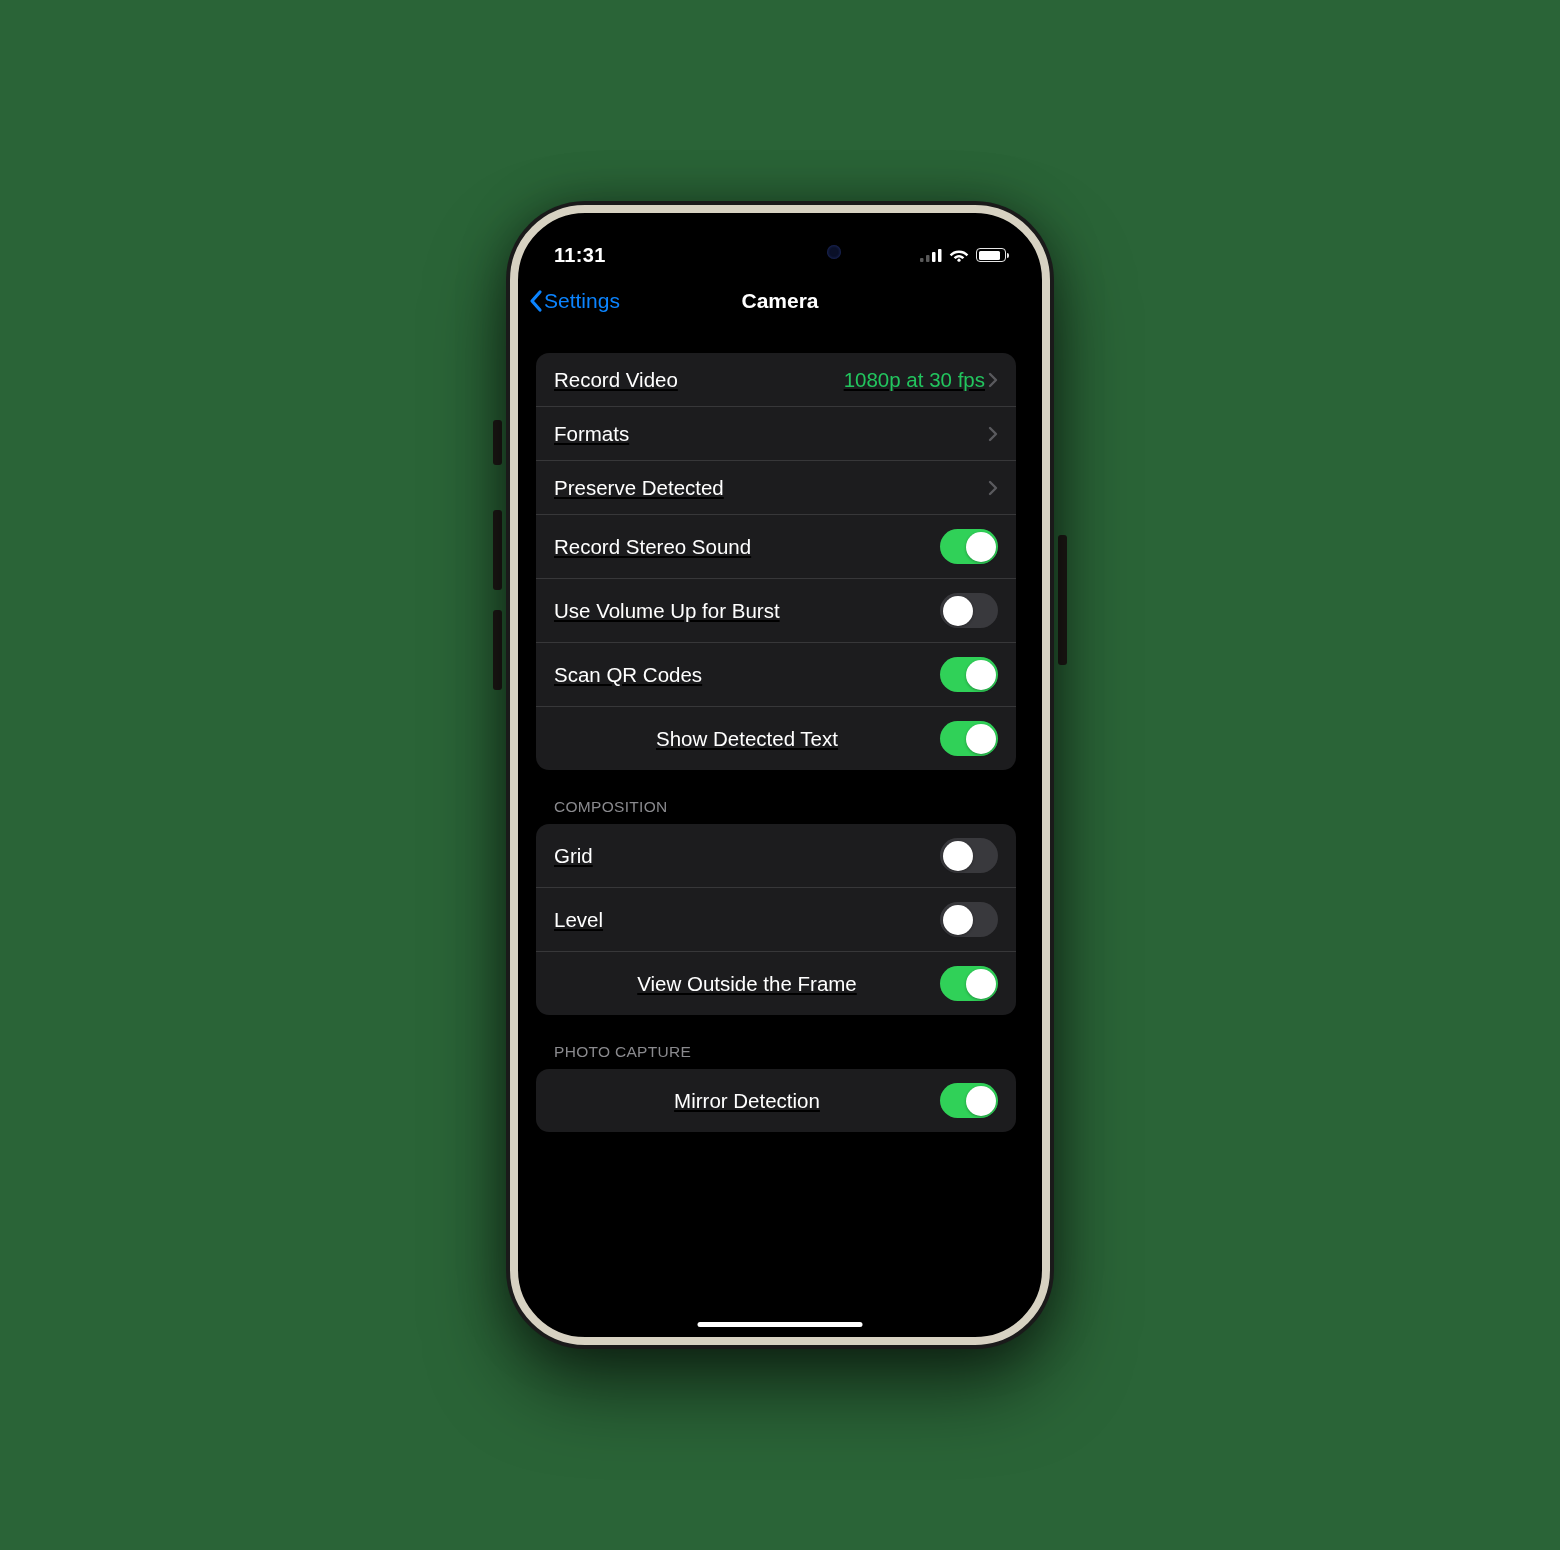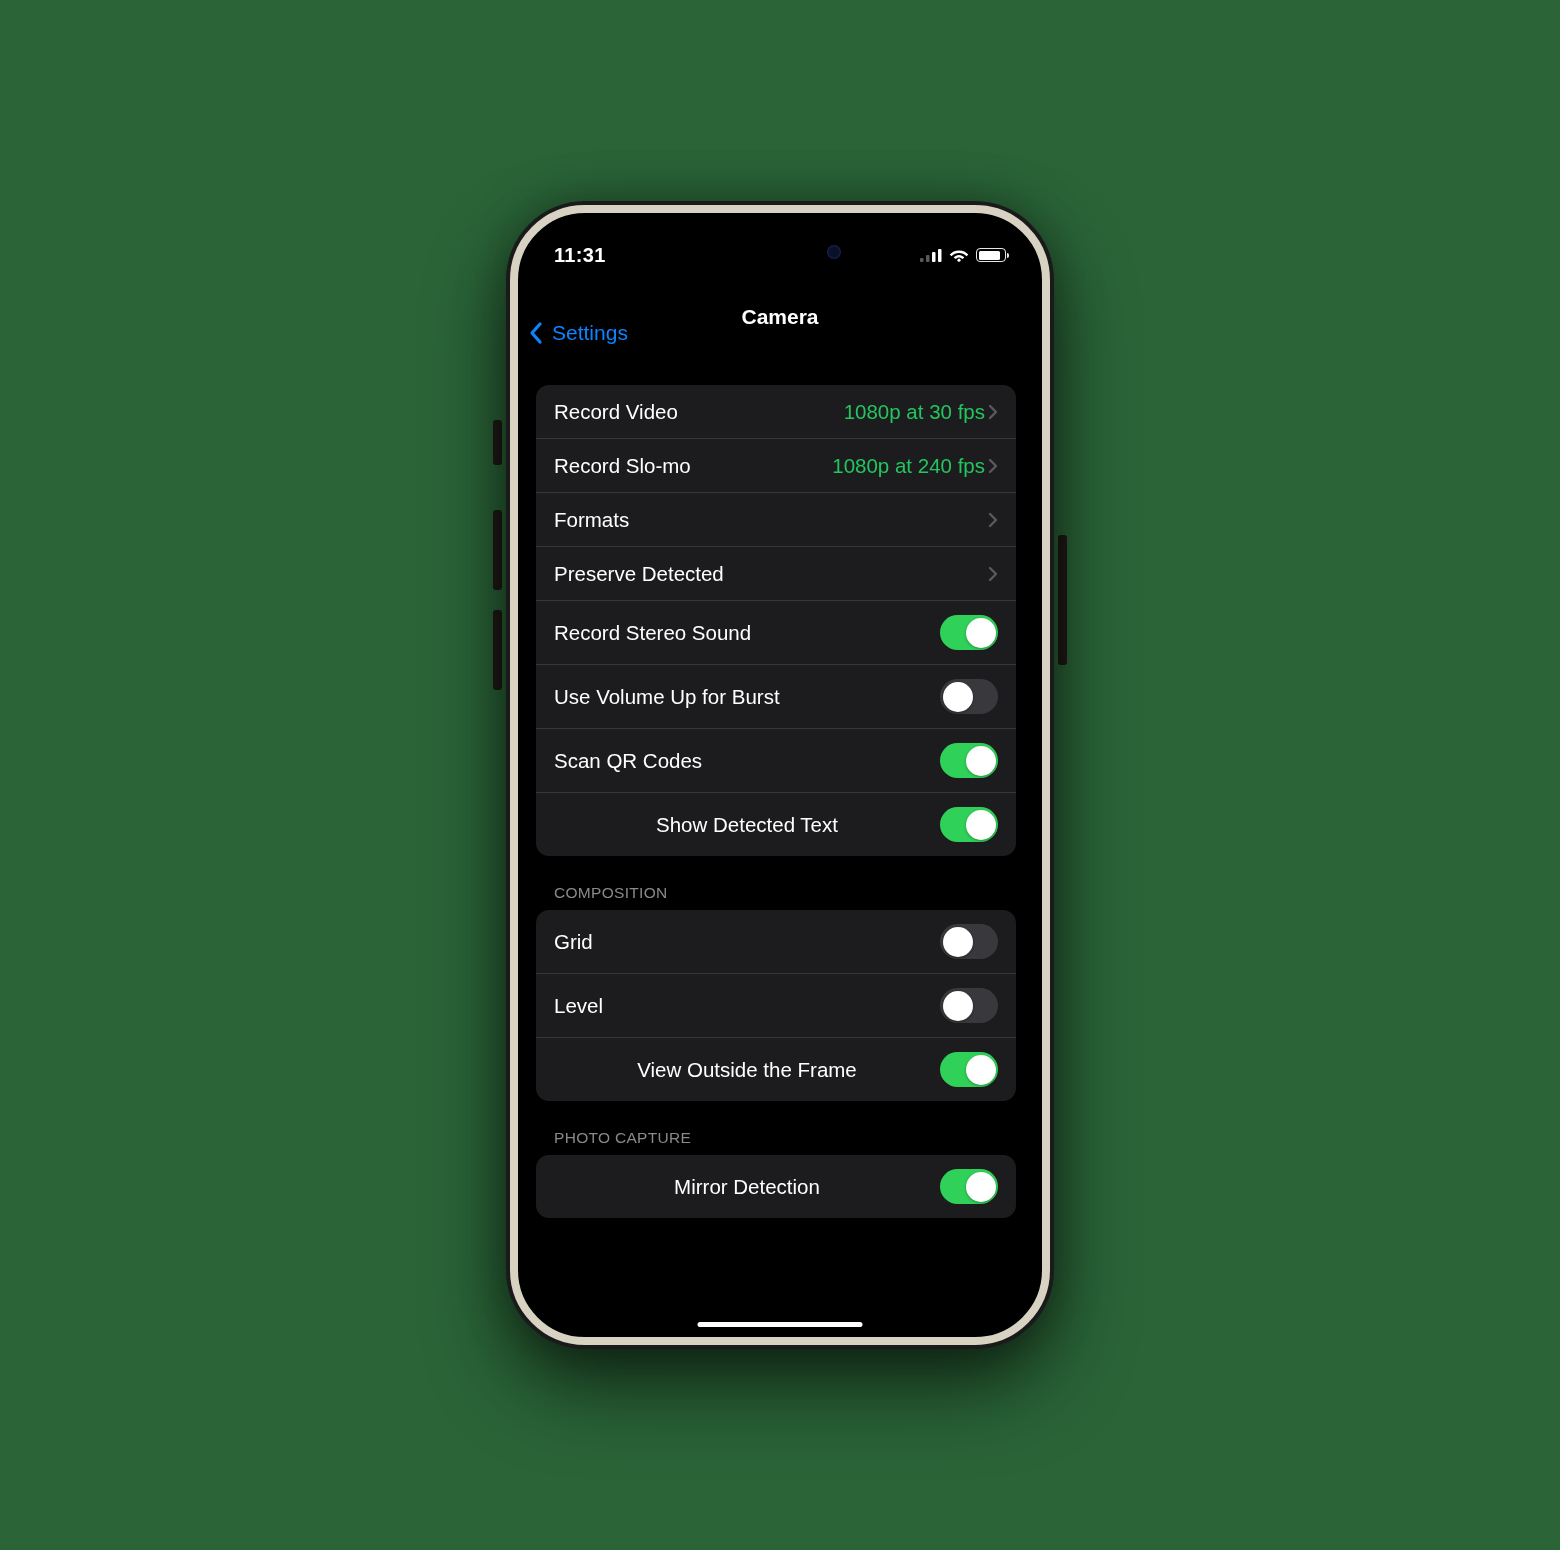--- a/index.html
+++ b/index.html
@@ -37,20 +37,21 @@
       border-radius: 3px;
       z-index: -1;
     }
     .side-btn.silent { left: -17px; top: 215px; width: 9px; height: 45px; }
     .side-btn.vol-up { left: -17px; top: 305px; width: 9px; height: 80px; }
     .side-btn.vol-down { left: -17px; top: 405px; width: 9px; height: 80px; }
     .side-btn.power { right: -17px; top: 330px; width: 9px; height: 130px; }
 
     .frame-wrap {
       position: relative;
+      text-decoration: underline;
     }
 
     .dynamic-island {
       position: absolute;
       top: 18px;
       left: 50%;
       transform: translateX(-50%);
       width: 158px;
       height: 42px;
       background: #000;
@@ -123,22 +124,21 @@
       align-items: center;
       padding: 14px 16px 14px 10px;
       position: relative;
     }
 
     .back-button {
       display: flex;
       align-items: center;
       color: #0b84ff;
       font-size: 21px;
-      gap: 8px;
-      margin-top: 32px;
+      gap: 0;
     }
 
     .back-chevron svg { display: block; }
 
     .nav-title {
       position: absolute;
       left: 50%;
       transform: translateX(-50%);
       color: #fff;
       font-size: 21px;
@@ -292,29 +292,20 @@
           <div class="row">
             <span class="row-label">Record Video</span>
             <span class="row-value">1080p at 30 fps</span>
             <span class="chevron-right">
               <svg width="10" height="16" viewBox="0 0 10 16">
                   <path d="M2 2 L8 8 L2 14" stroke="#5a5a5e" stroke-width="2.4" fill="none" stroke-linecap="round" stroke-linejoin="round"></path>
                 </svg>
             </span>
           </div>
           <div class="row">
-            <span class="row-label">Record Slo-mo</span>
-            <span class="row-value">1080p at 240 fps</span>
-            <span class="chevron-right">
-              <svg width="10" height="16" viewBox="0 0 10 16">
-                  <path d="M2 2 L8 8 L2 14" stroke="#5a5a5e" stroke-width="2.4" fill="none" stroke-linecap="round" stroke-linejoin="round"></path>
-                </svg>
-            </span>
-          </div>
-          <div class="row">
             <span class="row-label">Formats</span>
             <span class="chevron-right">
               <svg width="10" height="16" viewBox="0 0 10 16">
                   <path d="M2 2 L8 8 L2 14" stroke="#5a5a5e" stroke-width="2.4" fill="none" stroke-linecap="round" stroke-linejoin="round"></path>
                 </svg>
             </span>
           </div>
           <div class="row">
             <span class="row-label">Preserve Detected</span>
             <span class="chevron-right">

